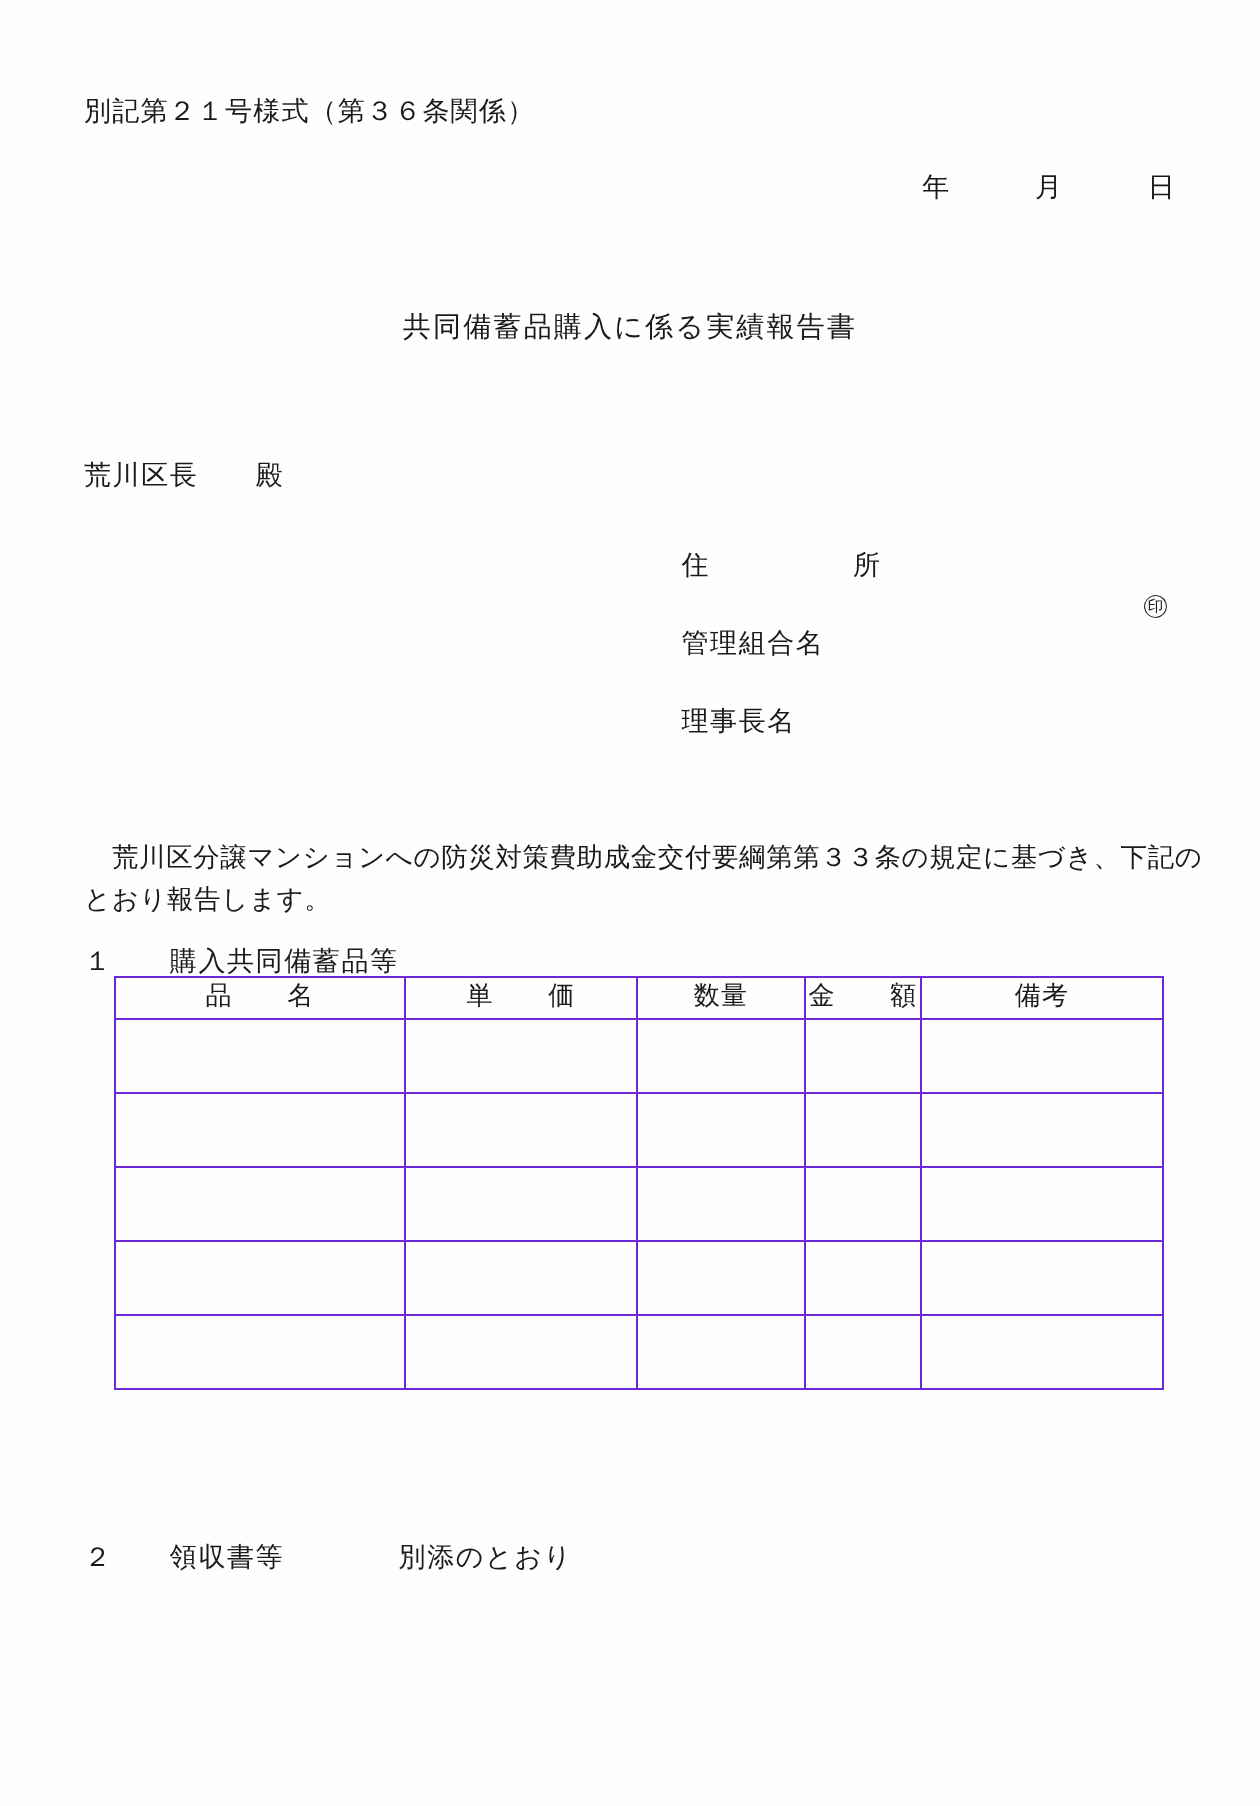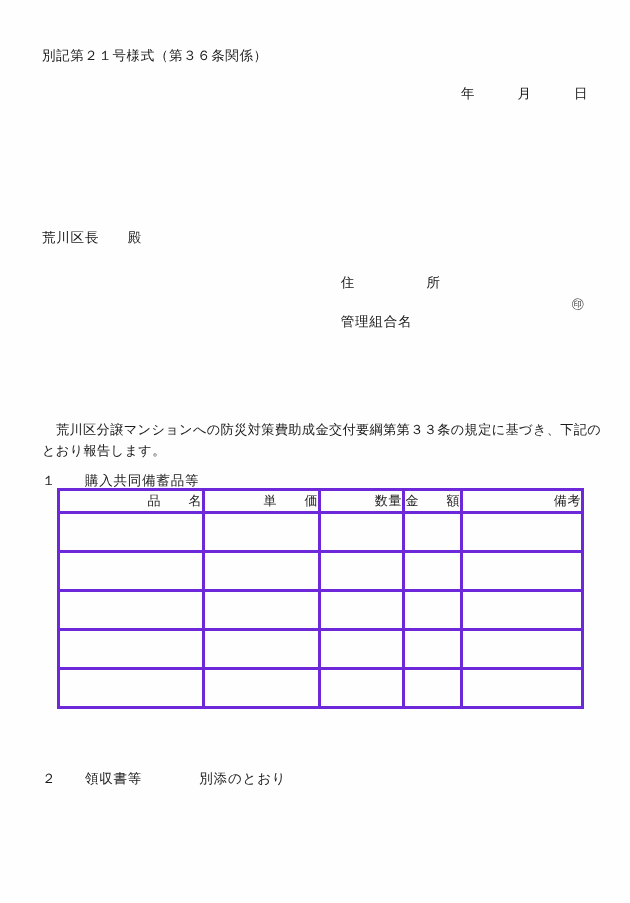--- a/index.html
+++ b/index.html
@@ -120,25 +120,25 @@
     left: 57px;
     top: 488px;
     width: 524px;
   }
   table.goods {
     border-collapse: collapse;
     width: 524px;
     table-layout: fixed;
   }
   table.goods th, table.goods td {
-    border: 3px solid #6d28d9;
+    border: 1px solid #6d28d9;
     font-weight: normal;
     font-size: 13px;
     letter-spacing: 0.6px;
-    text-align: right;
+    text-align: center;
     vertical-align: middle;
     padding: 0;
     white-space: pre;
   }
   table.goods th { height: 20px; line-height: 20px; }
   table.goods td { height: 36px; }
 
   .note {
     position: absolute;
     left: 45px;
@@ -151,30 +151,34 @@
 </head>
 <body>
 
 <div class="page">
   <div class="doc">
 
     <div class="form-no">別記第２１号様式（第３６条関係）</div>
 
     <div class="date-line">年　　　月　　　日</div>
 
+    <div class="doc-title">共同備蓄品購入に係る実績報告書</div>
 
     <div class="addressee">荒川区長　　殿</div>
 
     <div class="sig-block">
       <div class="sig-row">
         <span>住　　　　　所</span>
       </div>
       <div class="sig-row">
         <span>管理組合名</span>
         <span class="sig-seal">㊞</span>
+      </div>
+      <div class="sig-row">
+        <span>理事長名</span>
       </div>
     </div>
 
     <div class="para para-1">
       <span class="para-indent">荒川区分譲マンションへの防災対策費助成金交付要綱第第３３条の規定に基づき、下記のとおり報告します。</span>
     </div>
 
 
     <div class="section-head sec-1">１　　購入共同備蓄品等</div>
 

